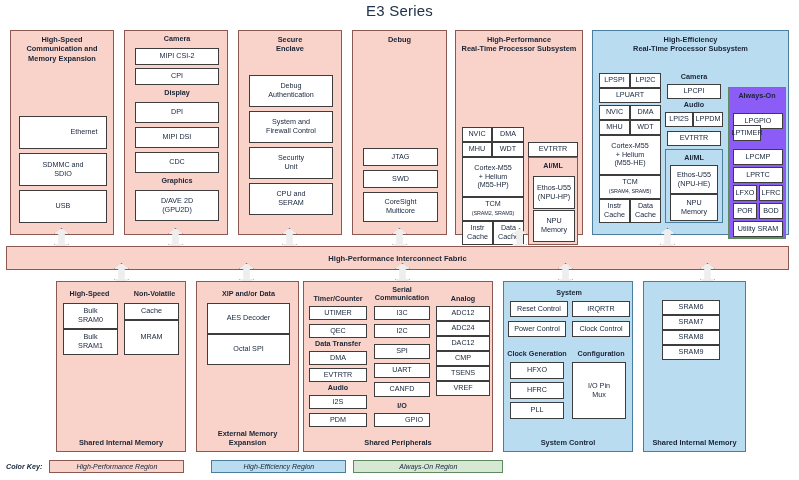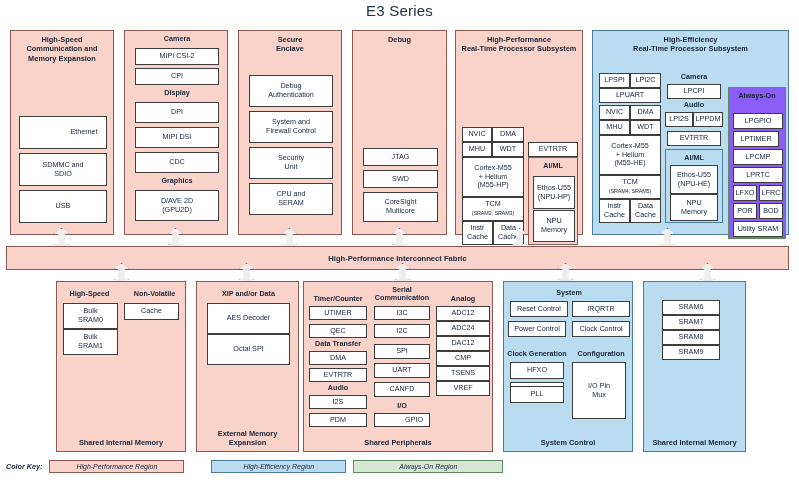--- a/index.html
+++ b/index.html
@@ -258,21 +258,21 @@
       </div>
       <div class="box thick" style="left:4px; top:44px; width:48px; height:27px; flex-direction:column;">
         <span>NPU</span>
         <span>Memory</span>
       </div>
     </div>
 
     <div class="subpanel green" style="left:135px; top:40px; width:58px; height:152px;">
       <div class="subpanel-title">Always-On</div>
       <div class="box thick" style="left:4px; top:25px; width:50px; height:16px;">LPGPIO</div>
-      <div class="box thick" style="left:4px; top:43px; width:46px; height:16px;">LPTIMER</div>
+      <div class="box thick" style="left:4px; top:37px; width:28px; height:16px;">LPTIMER</div>
       <div class="box thick" style="left:4px; top:61px; width:50px; height:16px;">LPCMP</div>
       <div class="box thick" style="left:4px; top:79px; width:50px; height:16px;">LPRTC</div>
       <div class="box thick" style="left:4px; top:97px; width:24px; height:16px;">LFXO</div>
       <div class="box thick" style="left:30px; top:97px; width:24px; height:16px;">LFRC</div>
       <div class="box thick" style="left:4px; top:115px; width:24px; height:16px;">POR</div>
       <div class="box thick" style="left:30px; top:115px; width:24px; height:16px;">BOD</div>
       <div class="box thick" style="left:4px; top:133px; width:50px; height:16px;">Utility SRAM</div>
     </div>
   </div>
 
@@ -297,20 +297,21 @@
 
     <div class="box thick" style="left:6px; top:21px; width:55px; height:26px; flex-direction:column;">
       <span>Bulk</span>
       <span>SRAM0</span>
     </div>
     <div class="box thick" style="left:6px; top:47px; width:55px; height:26px; flex-direction:column;">
       <span>Bulk</span>
       <span>SRAM1</span>
     </div>
     <div class="box thick" style="left:67px; top:21px; width:55px; height:17px;">Cache</div>
+    <div class="box thick" style="left:67px; top:38px; width:55px; height:35px;">MRAM</div>
 
     <div class="panel-footer">Shared Internal Memory</div>
   </div>
 
   <div class="panel" style="left:196px; top:281px; width:103px; height:171px;">
     <div class="sublabel" style="left:0; top:8px; width:103px;">XIP and/or Data</div>
     <div class="box thick" style="left:10px; top:21px; width:83px; height:31px;">AES Decoder</div>
     <div class="box thick" style="left:10px; top:52px; width:83px; height:31px;">Octal SPI</div>
     <div class="panel-footer">
       <div>External Memory</div>
@@ -359,21 +360,21 @@
     <div class="box thick" style="left:6px; top:19px; width:58px; height:16px;">Reset Control</div>
     <div class="box thick" style="left:68px; top:19px; width:58px; height:16px;">IRQRTR</div>
     <div class="box thick" style="left:4px; top:39px; width:58px; height:16px;">Power Control</div>
     <div class="box thick" style="left:68px; top:39px; width:58px; height:16px;">Clock Control</div>
 
     <div class="sublabel" style="left:1px; top:68px; width:64px;">Clock Generation</div>
     <div class="sublabel" style="left:65px; top:68px; width:64px;">Configuration</div>
 
     <div class="box thick" style="left:6px; top:80px; width:54px; height:17px;">HFXO</div>
     <div class="box thick" style="left:6px; top:100px; width:54px; height:17px;">HFRC</div>
-    <div class="box thick" style="left:6px; top:104px; width:54px; height:17px;">PLL</div>
+    <div class="box thick" style="left:6px; top:120px; width:54px; height:17px;">PLL</div>
     <div class="box thick" style="left:68px; top:80px; width:54px; height:57px; flex-direction:column;">
       <span>I/O Pin</span>
       <span>Mux</span>
     </div>
 
     <div class="panel-footer">System Control</div>
   </div>
 
   <div class="panel blue" style="left:643px; top:281px; width:103px; height:171px;">
     <div class="box thick" style="left:18px; top:18px; width:58px; height:15px;">SRAM6</div>

